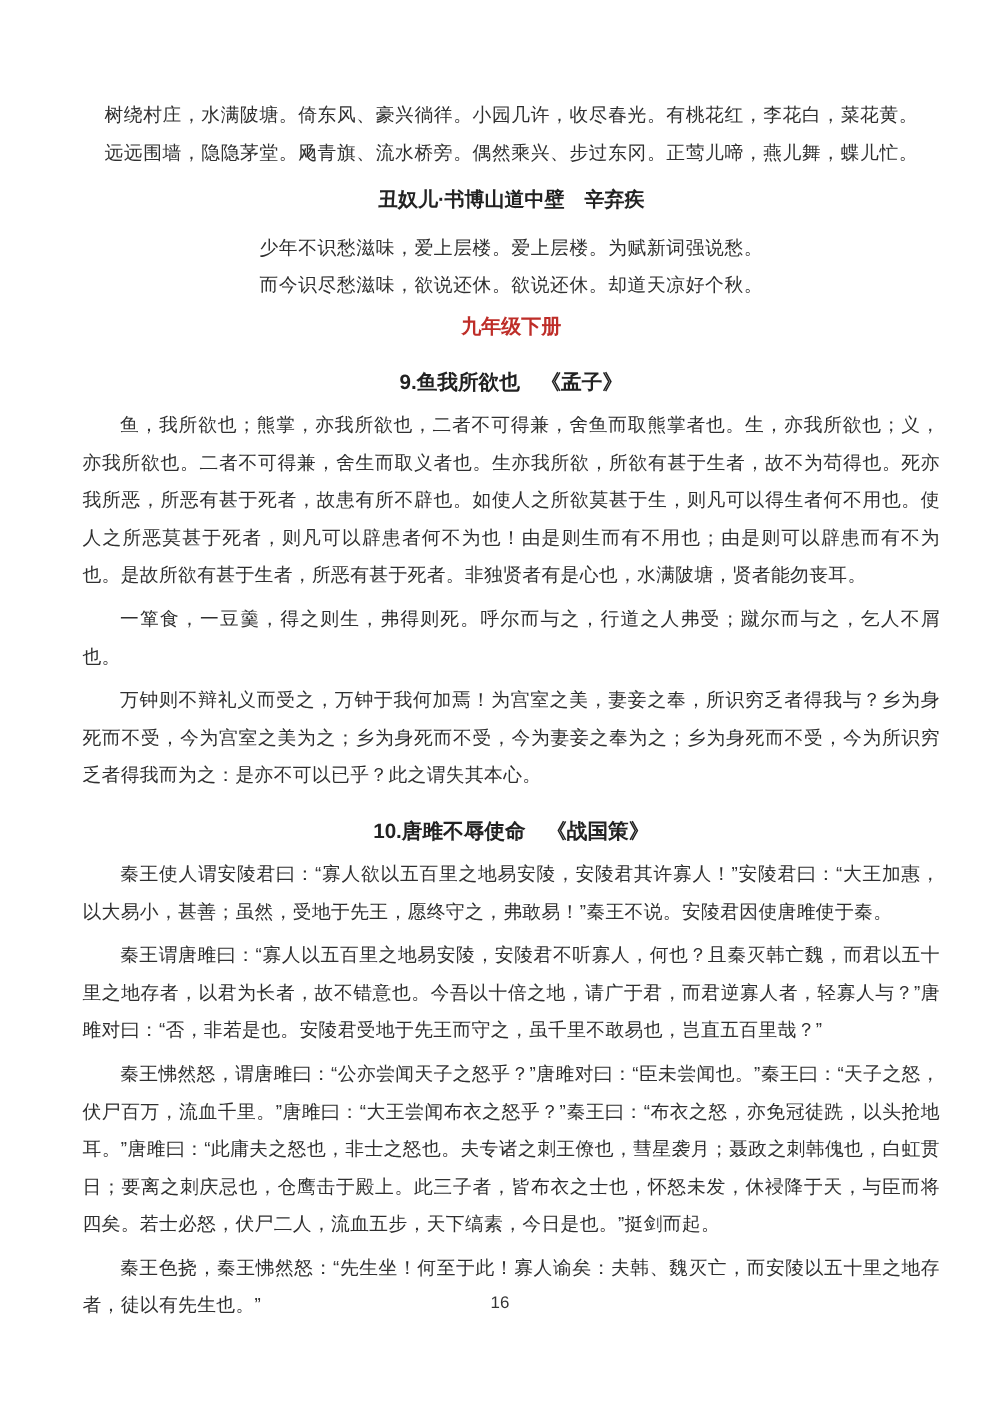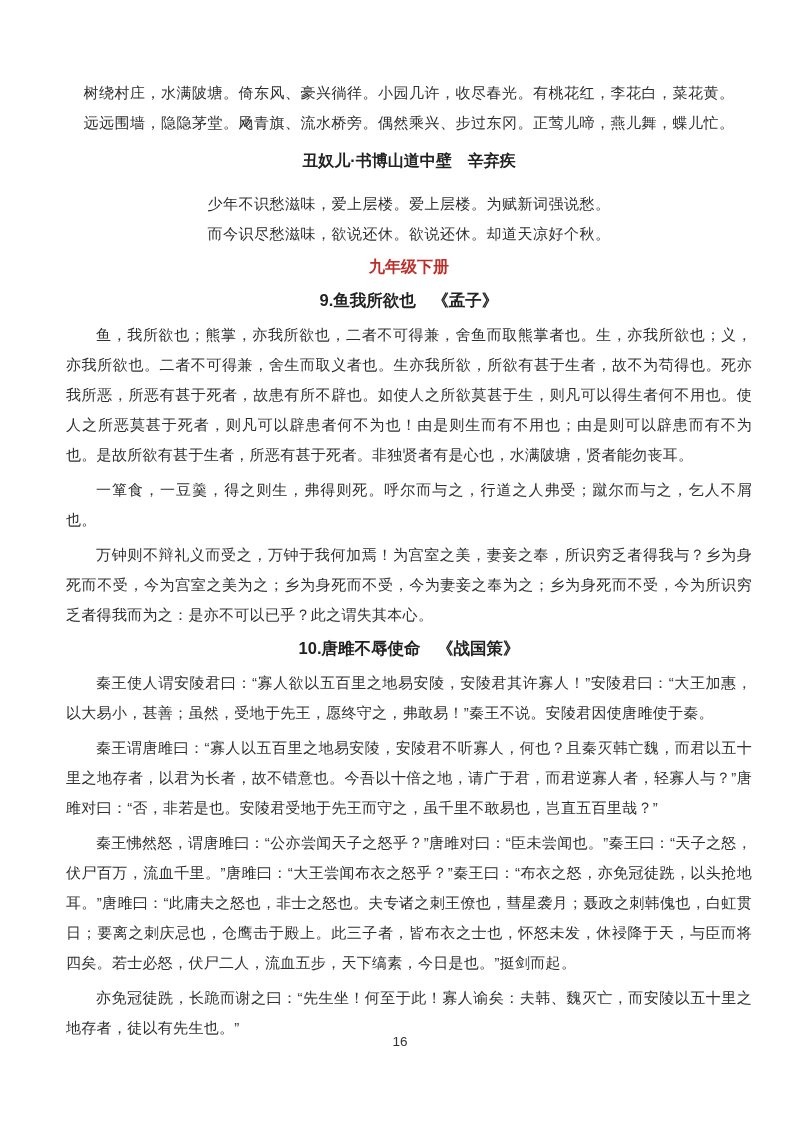--- a/index.html
+++ b/index.html
@@ -28,39 +28,39 @@
     letter-spacing: 0.5px;
   }
   .poem-title {
     text-align: center;
     font-weight: bold;
     font-size: 16px;
     color: #222222;
     margin-top: 8px;
   }
   .chounuer-first {
-    margin-top: 13px;
+    margin-top: 8px;
   }
   .grade-heading {
     text-align: center;
     font-weight: bold;
     font-size: 16px;
     margin-top: 3px;
   }
   .unit-heading {
     font-weight: bold;
     font-size: 16px;
     color: #222222;
   }
   .lesson-title {
     text-align: center;
     font-weight: bold;
     font-size: 16.5px;
     color: #222222;
-    margin-top: 3px;
+    margin-top: 14px;
   }
   .para {
     margin: 5px 0 0 0;
     text-align: justify;
     text-indent: 2em;
     letter-spacing: 0.3px;
   }
   .page-number {
     position: absolute;
     top: 1034px;
@@ -88,18 +88,18 @@
 
     <div class="lesson-title">9.鱼我所欲也　《孟子》</div>
     <p class="para">鱼，我所欲也；熊掌，亦我所欲也，二者不可得兼，舍鱼而取熊掌者也。生，亦我所欲也；义，亦我所欲也。二者不可得兼，舍生而取义者也。生亦我所欲，所欲有甚于生者，故不为苟得也。死亦我所恶，所恶有甚于死者，故患有所不辟也。如使人之所欲莫甚于生，则凡可以得生者何不用也。使人之所恶莫甚于死者，则凡可以辟患者何不为也！由是则生而有不用也；由是则可以辟患而有不为也。是故所欲有甚于生者，所恶有甚于死者。非独贤者有是心也，水满陂塘，贤者能勿丧耳。</p>
     <p class="para">一箪食，一豆羹，得之则生，弗得则死。呼尔而与之，行道之人弗受；蹴尔而与之，乞人不屑也。</p>
     <p class="para">万钟则不辩礼义而受之，万钟于我何加焉！为宫室之美，妻妾之奉，所识穷乏者得我与？乡为身死而不受，今为宫室之美为之；乡为身死而不受，今为妻妾之奉为之；乡为身死而不受，今为所识穷乏者得我而为之：是亦不可以已乎？此之谓失其本心。</p>
 
     <div class="lesson-title">10.唐雎不辱使命　《战国策》</div>
     <p class="para">秦王使人谓安陵君曰：“寡人欲以五百里之地易安陵，安陵君其许寡人！”安陵君曰：“大王加惠，以大易小，甚善；虽然，受地于先王，愿终守之，弗敢易！”秦王不说。安陵君因使唐雎使于秦。</p>
     <p class="para">秦王谓唐雎曰：“寡人以五百里之地易安陵，安陵君不听寡人，何也？且秦灭韩亡魏，而君以五十里之地存者，以君为长者，故不错意也。今吾以十倍之地，请广于君，而君逆寡人者，轻寡人与？”唐雎对曰：“否，非若是也。安陵君受地于先王而守之，虽千里不敢易也，岂直五百里哉？”</p>
     <p class="para">秦王怫然怒，谓唐雎曰：“公亦尝闻天子之怒乎？”唐雎对曰：“臣未尝闻也。”秦王曰：“天子之怒，伏尸百万，流血千里。”唐雎曰：“大王尝闻布衣之怒乎？”秦王曰：“布衣之怒，亦免冠徒跣，以头抢地耳。”唐雎曰：“此庸夫之怒也，非士之怒也。夫专诸之刺王僚也，彗星袭月；聂政之刺韩傀也，白虹贯日；要离之刺庆忌也，仓鹰击于殿上。此三子者，皆布衣之士也，怀怒未发，休祲降于天，与臣而将四矣。若士必怒，伏尸二人，流血五步，天下缟素，今日是也。”挺剑而起。</p>
-    <p class="para">亦免冠徒跣，长跪而谢之曰：“先生坐！何至于此！寡人谕矣：夫韩、魏灭亡，而安陵以五十里之地存者，徒以有先生也。”</p>
+    <p class="para">秦王色挠，秦王怫然怒：“先生坐！何至于此！寡人谕矣：夫韩、魏灭亡，而安陵以五十里之地存者，徒以有先生也。”</p>
 
   </div>
 
   <div class="page-number">16</div>
 </div>
 
 </body></html>

